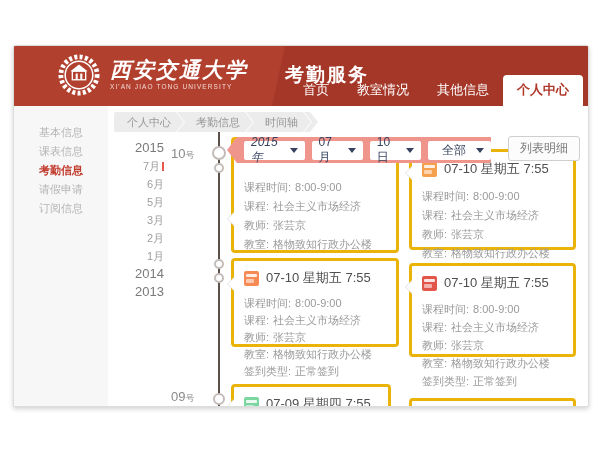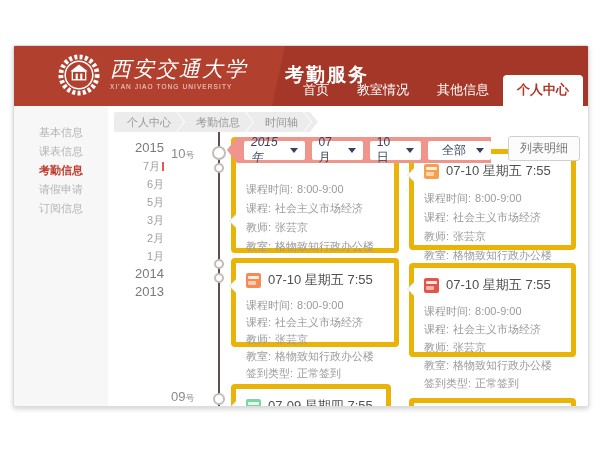--- a/index.html
+++ b/index.html
@@ -4,21 +4,21 @@
 <style>
   html,body{margin:0;padding:0;}
   body{width:600px;height:450px;background:#fff;font-family:"Liberation Sans",sans-serif;position:relative;overflow:hidden;}
   .window{position:absolute;left:13px;top:45px;width:574px;height:360px;background:#fff;border:1px solid #dcdcdc;border-radius:2px;box-shadow:0 2px 5px rgba(0,0,0,.18);overflow:hidden;}
 
   
   .banner{position:absolute;left:0;top:0;right:0;height:60px;background:linear-gradient(102deg,#b1402f 0%,#b1402f 46%,#a53728 46.3%,#a53728 100%);}
   .brand{position:absolute;left:44px;top:8px;display:flex;align-items:center;gap:10px;color:#fff;}
   .logo{width:42px;height:42px;flex:0 0 auto;}
   .uni{display:flex;flex-direction:column;line-height:1;}
-  .uni-cn{font-family:"DejaVu Serif",serif;font-style:italic;font-weight:normal;font-size:21px;letter-spacing:2px;}
+  .uni-cn{font-family:"DejaVu Serif",serif;font-style:italic;font-weight:bold;font-size:21px;letter-spacing:2px;}
   .uni-en{font-size:6.5px;letter-spacing:1.1px;margin-top:4px;color:#f3d9d4;}
   .app-title{font-size:19px;font-weight:bold;margin-left:27px;letter-spacing:2px;}
   .user{position:absolute;right:13px;top:10px;display:flex;align-items:center;gap:5px;color:#fff;font-size:11px;}
   .nav{position:absolute;right:5px;bottom:0;display:flex;align-items:center;color:#fff;font-size:13px;}
   .nav-item{padding:6px 14px 7px;cursor:pointer;}
   .nav-item.active{background:#fff;color:#b03629;font-weight:bold;border-radius:4px 4px 0 0;}
 
   
   .breadcrumb{position:absolute;left:100px;top:66px;display:flex;}
   .crumb{background:#ececec;color:#979797;font-size:11px;height:20px;line-height:20px;padding:0 13px 0 19px;margin-left:-7px;
@@ -45,21 +45,21 @@
   
   .ribbon{position:absolute;left:213px;top:91px;width:264px;height:26px;background:#f0958c;z-index:6;
     clip-path:polygon(10px 0,100% 0,100% 100%,10px 100%,0 50%);display:flex;align-items:center;gap:7px;padding-left:17px;box-sizing:border-box;}
   .dd{background:#fff;border-radius:2px;height:19px;display:flex;align-items:center;justify-content:space-between;
     padding:0 7px;font-size:12px;color:#36425f;cursor:pointer;box-sizing:border-box;}
   .caret{width:0;height:0;border-left:4px solid transparent;border-right:4px solid transparent;border-top:5px solid #36425f;margin-left:6px;}
   .btn-detail{position:absolute;left:494px;top:90px;width:70px;height:23px;background:#fcfcfc;border:1px solid #cfcfcf;border-radius:3px;
     font-size:12px;color:#777;display:flex;align-items:center;justify-content:center;z-index:6;cursor:pointer;}
 
   
-  .card{position:absolute;background:#fff;border:5px solid #eab308;border-radius:4px;box-sizing:border-box;z-index:2;}
+  .card{position:absolute;background:#fff;border:3px solid #eab308;border-radius:4px;box-sizing:border-box;z-index:2;}
   .card::before{content:"";position:absolute;left:-7px;top:var(--ny,12px);border:7px solid transparent;border-left:none;border-right:7px solid #e2e2e2;}
   .card::after{content:"";position:absolute;left:-6px;top:var(--ny,12px);border:7px solid transparent;border-left:none;border-right:7px solid #fff;}
   .card-head{display:flex;align-items:center;gap:7px;padding:8px 10px 2px;font-size:13px;color:#4f4f4f;}
   .type-icon{width:15px;height:15px;border-radius:2px;background:#f5a04c;position:relative;flex:0 0 auto;}
   .type-icon::after{content:"";position:absolute;left:2px;right:2px;top:3px;height:3px;background:rgba(255,255,255,.85);border-radius:1px;}
   .type-icon::before{content:"";position:absolute;left:2px;right:5px;bottom:3px;height:4px;background:rgba(255,255,255,.55);border-radius:1px;}
   .fields{padding:5px 10px 8px;}
   .fields .fl{font-size:11px;color:#9a9a9a;margin:4px 0;white-space:nowrap;overflow:hidden;}
   .fields .fl .lab{margin-right:4px;}
   .c-r1l{left:217px;top:91px;width:168px;height:116px;--ny:72px;}

